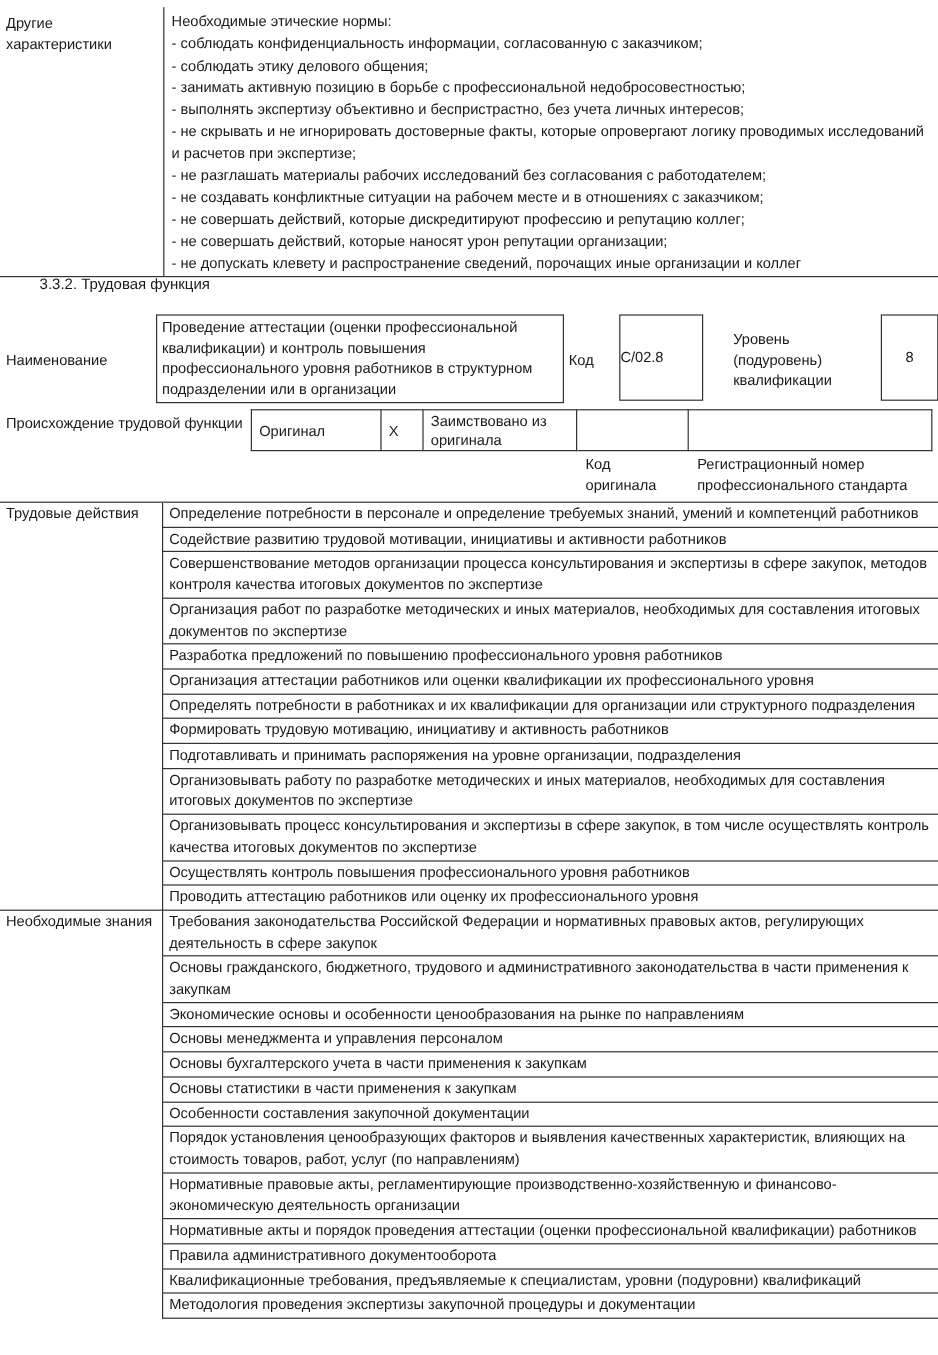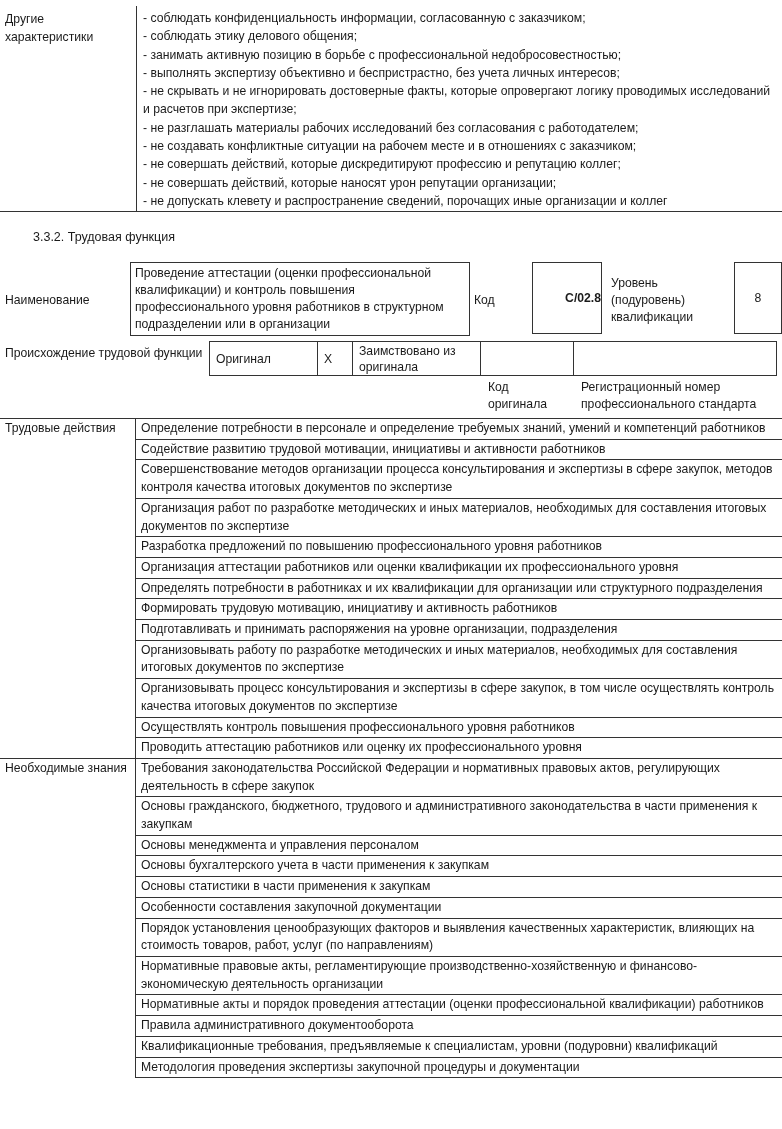--- a/index.html
+++ b/index.html
@@ -15,21 +15,21 @@
   #other .content { margin-left:136px; border-left:1px solid #333; padding:3px 6px 1px 6px; min-height:196px; }
   #other .content div { line-height:18.3px; }
 
   #section-title { left:33px; top:228px; font-size:12.5px; }
 
   
   .box { position:absolute; border:1px solid #333; }
   #name-label { left:5px; top:291px; }
   #name-box { left:130px; top:262px; width:330px; height:68px; padding:2px 4px; line-height:17px; }
   #code-label { left:474px; top:291px; }
-  #code-box { left:532px; top:262px; width:68px; height:70px; display:flex; align-items:center; justify-content:flex-end;font-weight:bold; }
+  #code-box { left:516px; top:262px; width:68px; height:70px; display:flex; align-items:center; justify-content:flex-start; }
   #level-label { left:611px; top:275px; line-height:17px; }
   #level-box { left:734px; top:262px; width:46px; height:70px; display:flex; align-items:center; justify-content:center; }
 
   
   #origin-label { left:5px; top:344px; }
   #origin-table { position:absolute; left:209px; top:341px; border-collapse:collapse; }
   #origin-table td { border:1px solid #333; height:33px; padding:0 6px; vertical-align:middle; line-height:16px; }
   #orig-code-caption { left:488px; top:379px; line-height:17px; }
   #orig-reg-caption { left:581px; top:379px; line-height:17px; }
 
@@ -39,20 +39,21 @@
   #main td.cat { width:125px; padding-left:5px; padding-top:1px; }
   #main td.item { border-left:1px solid #333; border-bottom:1px solid #333; padding-top:1px; padding-bottom:1px; }
   #main tr.grp-start td { border-top:1.5px solid #333; }
 </style>
 </head>
 <body>
 
 <div id="other" class="abs">
   <div class="lbl">Другие характеристики</div>
   <div class="content" id="other-lines">
+      <div>Необходимые этические нормы:</div>
       <div>- соблюдать конфиденциальность информации, согласованную с заказчиком;</div>
       <div>- соблюдать этику делового общения;</div>
       <div>- занимать активную позицию в борьбе с профессиональной недобросовестностью;</div>
       <div>- выполнять экспертизу объективно и беспристрастно, без учета личных интересов;</div>
       <div>- не скрывать и не игнорировать достоверные факты, которые опровергают логику проводимых исследований</div>
       <div>и расчетов при экспертизе;</div>
       <div>- не разглашать материалы рабочих исследований без согласования с работодателем;</div>
       <div>- не создавать конфликтные ситуации на рабочем месте и в отношениях с заказчиком;</div>
       <div>- не совершать действий, которые дискредитируют профессию и репутацию коллег;</div>
       <div>- не совершать действий, которые наносят урон репутации организации;</div>
@@ -145,20 +146,24 @@
       <tr class="grp-start">
         <td class="cat">Необходимые знания</td>
         <td class="item">Требования законодательства Российской Федерации и нормативных правовых актов, регулирующих деятельность в сфере закупок</td>
       </tr>
       <tr>
         <td class="cat"></td>
         <td class="item">Основы гражданского, бюджетного, трудового и административного законодательства в части применения к закупкам</td>
       </tr>
       <tr>
         <td class="cat"></td>
+        <td class="item">Экономические основы и особенности ценообразования на рынке по направлениям</td>
+      </tr>
+      <tr>
+        <td class="cat"></td>
         <td class="item">Основы менеджмента и управления персоналом</td>
       </tr>
       <tr>
         <td class="cat"></td>
         <td class="item">Основы бухгалтерского учета в части применения к закупкам</td>
       </tr>
       <tr>
         <td class="cat"></td>
         <td class="item">Основы статистики в части применения к закупкам</td>
       </tr>

